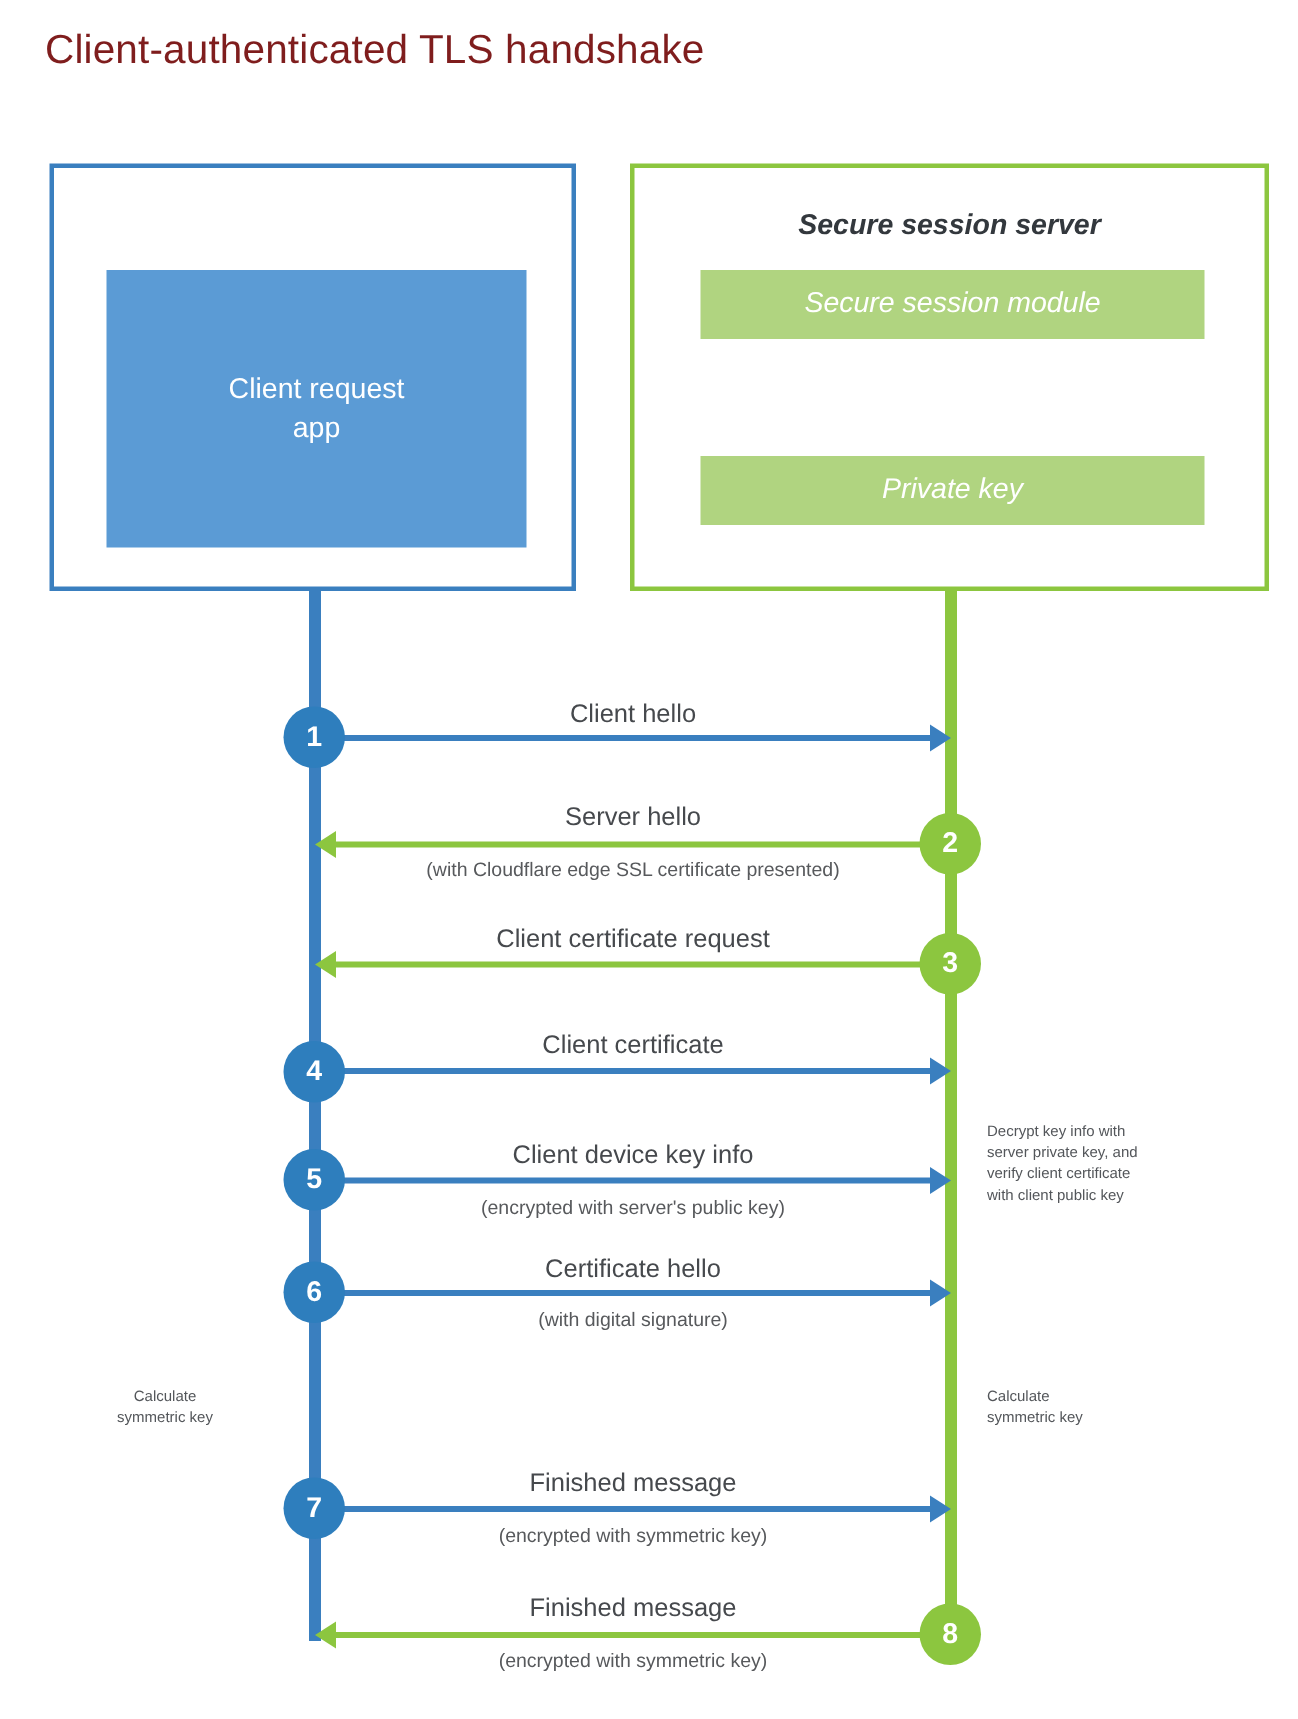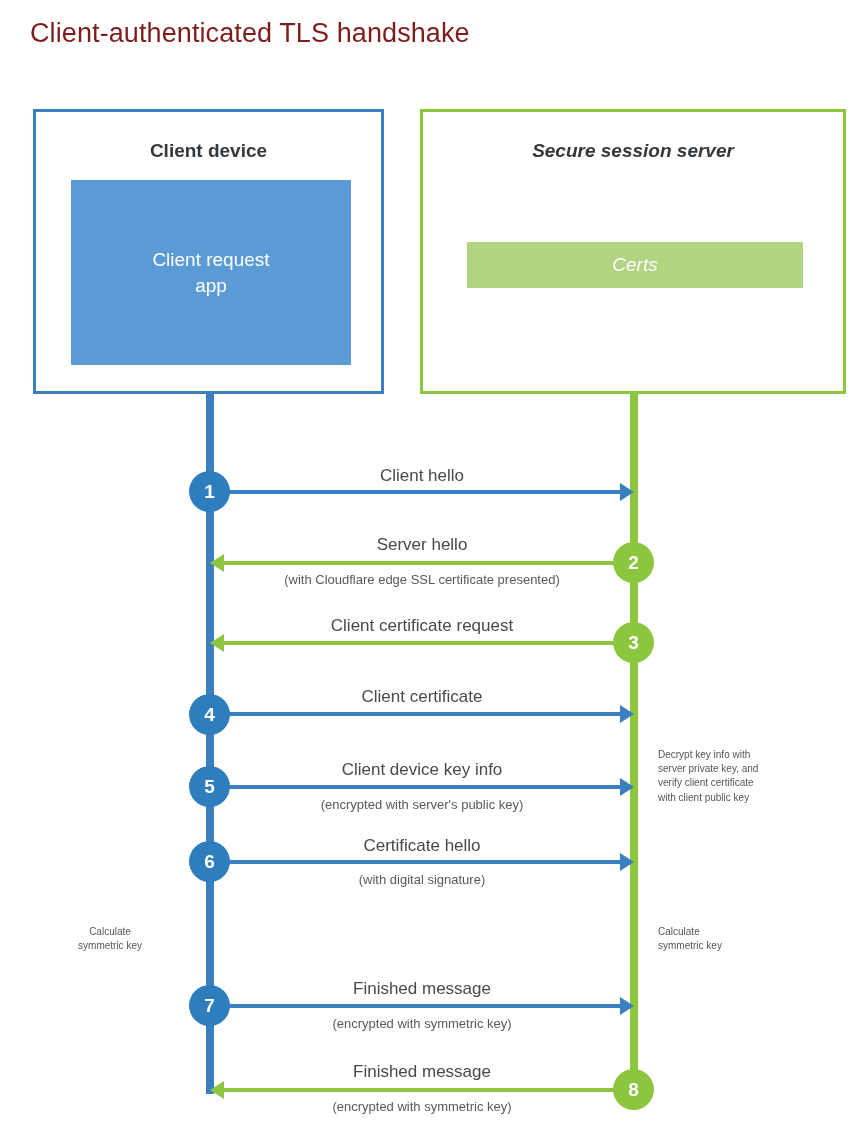--- a/index.html
+++ b/index.html
@@ -96,28 +96,28 @@
     font-size:10px;color:#53565a;line-height:1.42;
   }
   .side-note-right{text-align:left;}
 </style>
 </head>
 <body>
 
 <div class="abs" id="page-title">Client-authenticated TLS handshake</div>
 
 <div class="abs party-box" id="client-device-box">
-  <div class="party-title">Client device</div>
   <div id="client-app-block" style="white-space: pre-line;">Client request
 app</div>
 </div>
 
 <div class="abs party-box" id="secure-server-box">
   <div class="party-title">Secure session server</div>
-  <div class="server-bar" id="server-bar-1">Certs</div>
+  <div class="server-bar" id="server-bar-0">Secure session module</div>
+  <div class="server-bar" id="server-bar-2">Private key</div>
 </div>
 
 <div class="abs" id="client-lifeline"></div>
 <div class="abs" id="server-lifeline"></div>
 
 <div class="abs msg-label" style="left:210px;top:466px;width:424px;">Client hello</div>
 <div class="abs arrow-line arrow-blue" style="left:210px;top:490px;width:410px;"></div>
 <div class="abs arrow-head head-right-blue" style="left:620px;top:483px;"></div>
 <div class="abs step-circle circle-blue" style="left:189px;top:471px;">1</div>
 

